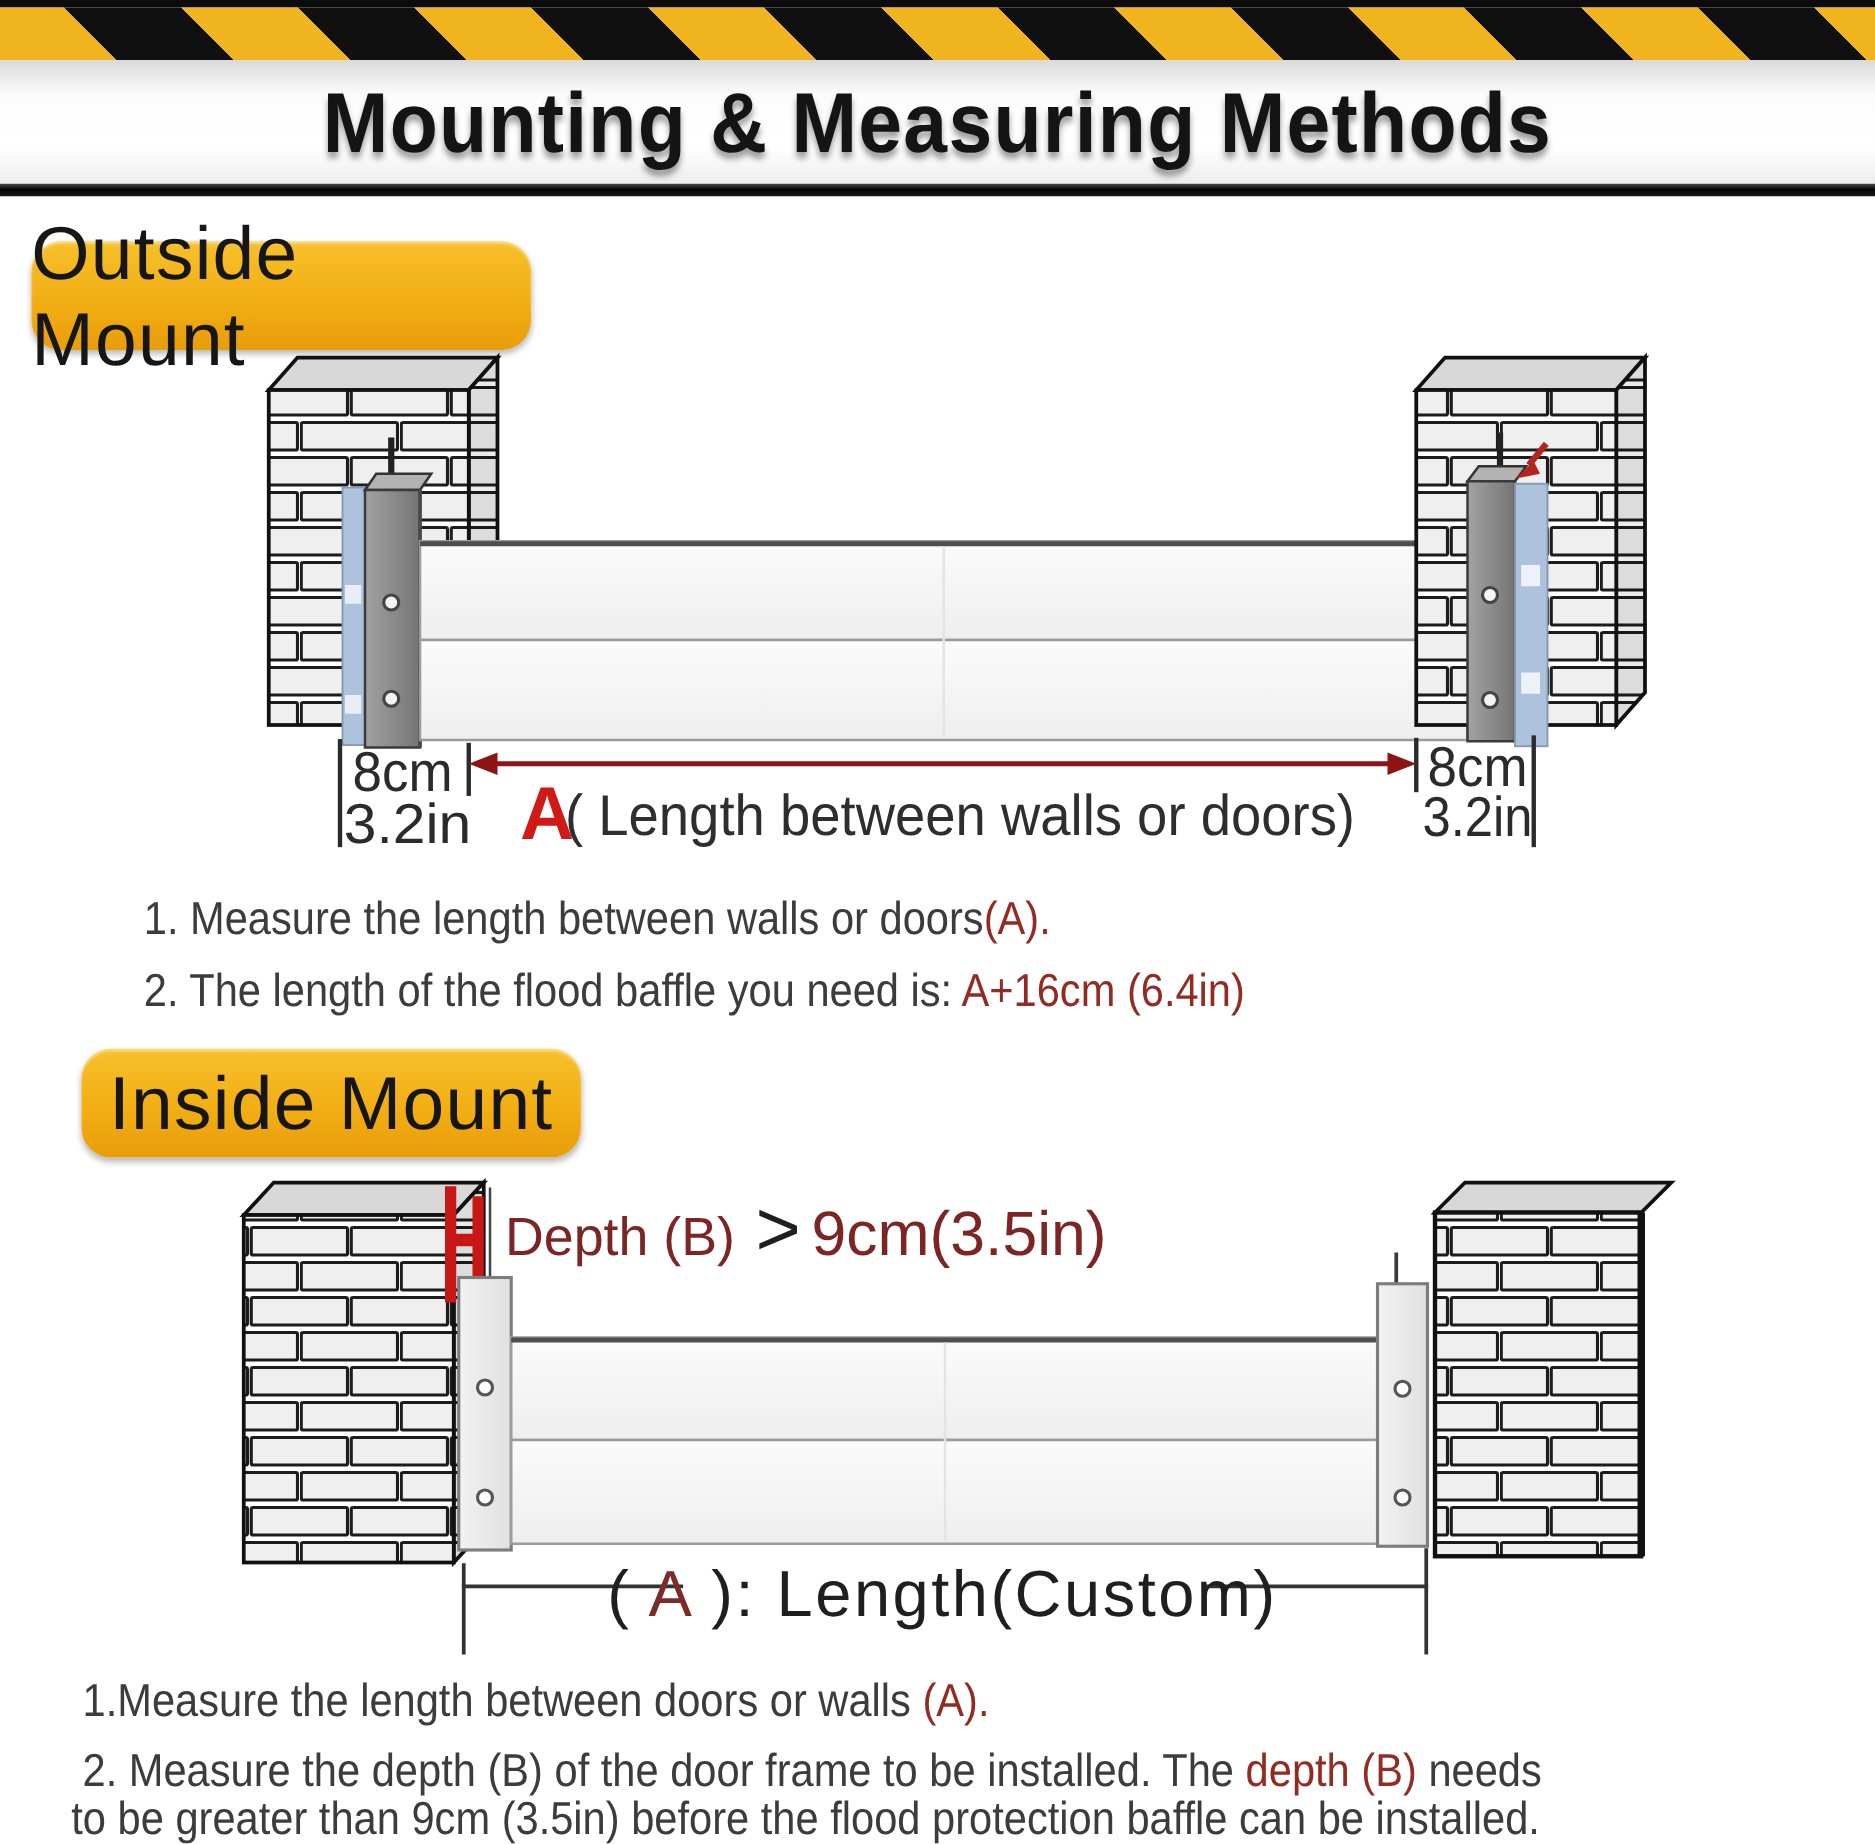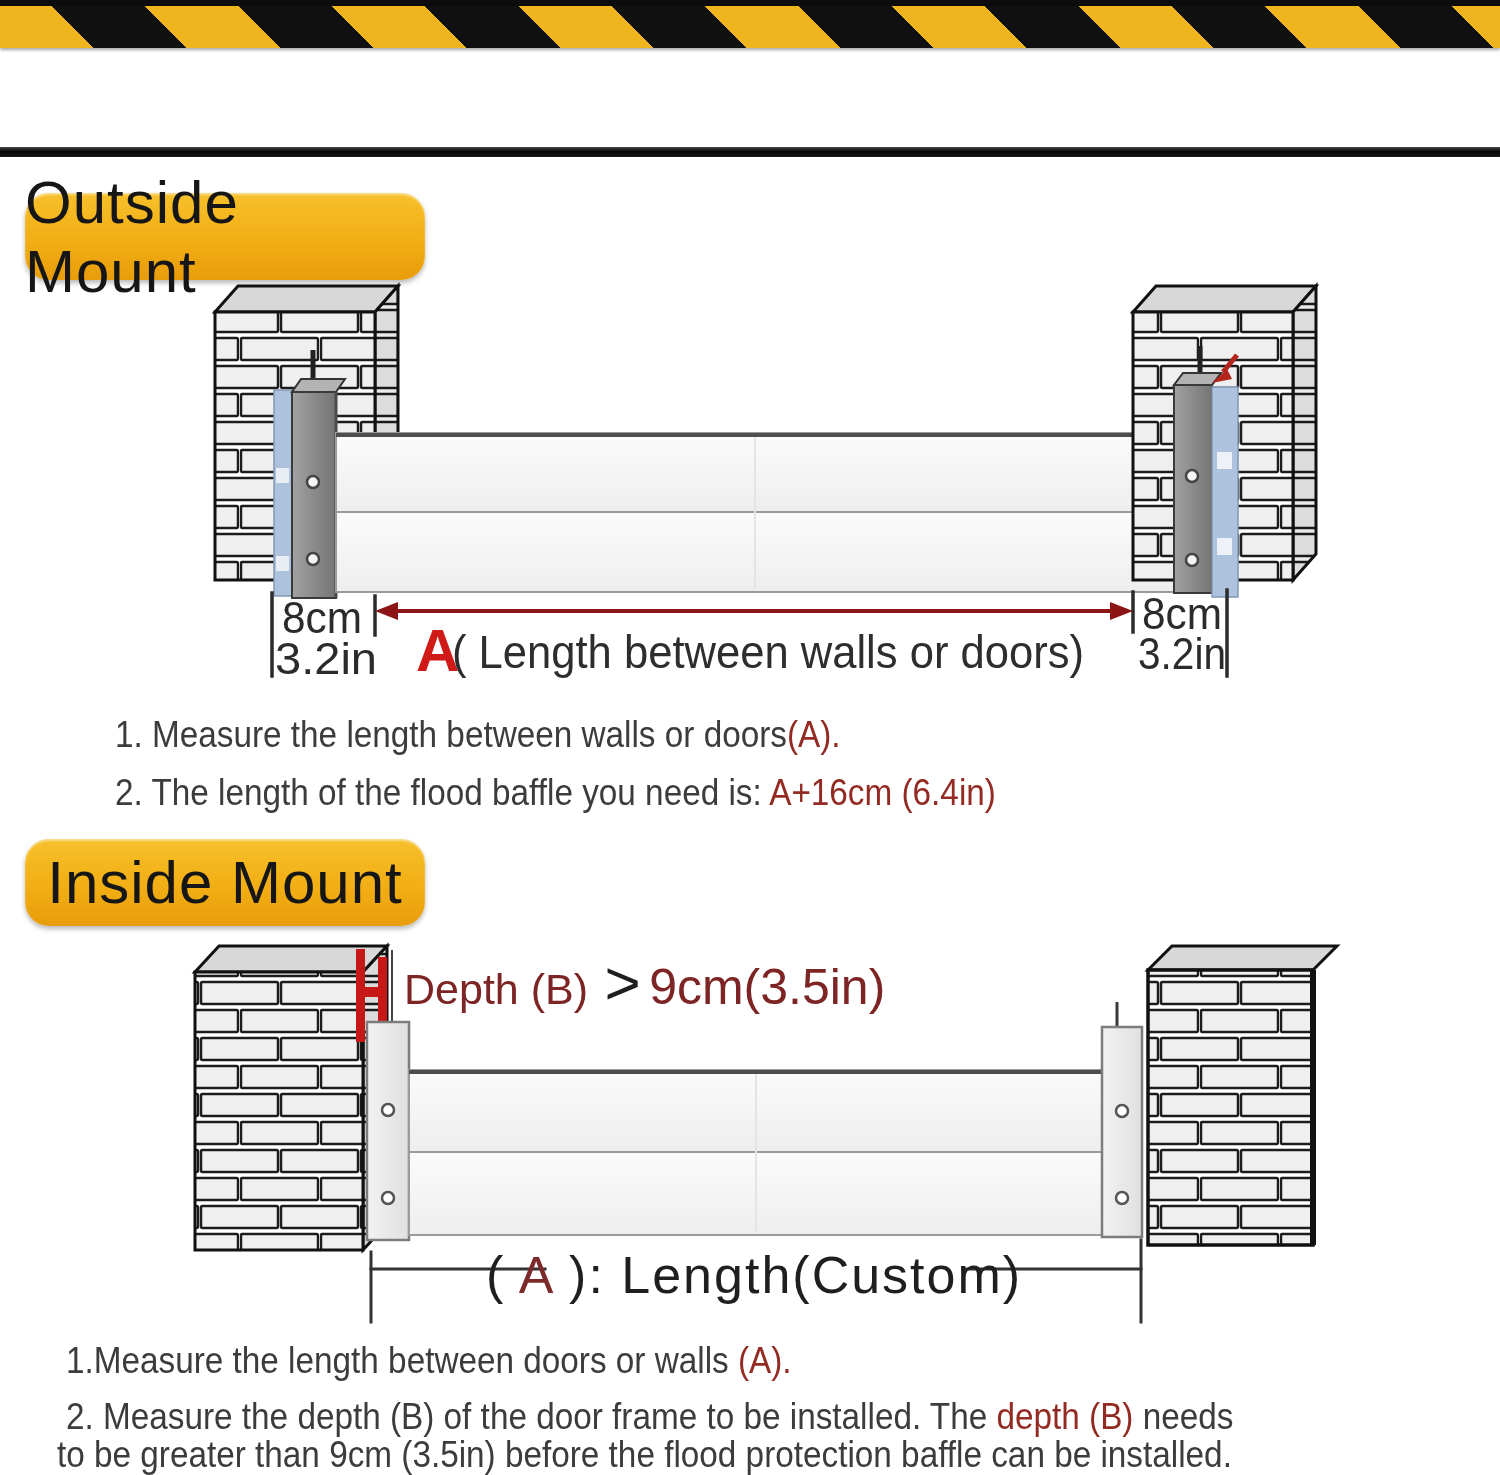--- a/index.html
+++ b/index.html
@@ -20,21 +20,21 @@
   .banner-rule{position:absolute;left:0;top:147px;width:100%;height:10px;
                background:linear-gradient(180deg,#4a4a4a,#060606 45%,#181818);}
 
   
   .badge{position:absolute;left:25px;width:400px;height:87px;border-radius:24px;
          background:linear-gradient(180deg,#f7c02b 0%,#f2ae14 55%,#e89d0a 100%);
          box-shadow:0 3px 5px rgba(0,0,0,.28), inset 0 2px 2px rgba(255,255,255,.45);
          display:flex;align-items:center;justify-content:center;
          font-size:60px;color:#161616;letter-spacing:1px;}
   .badge-outside{top:193px;}
-  .badge-inside{top:839px;}
+  .badge-inside{top:839px;margin-left:40px;}
 
   
   svg.diagram{position:absolute;left:0;display:block;}
   .svg-outside{top:280px;width:1500px;height:420px;}
   .svg-inside{top:935px;width:1500px;height:395px;}
 
   
   .step{position:absolute;margin:0;font-size:37px;color:#3c3c3c;white-space:nowrap;
         transform:scaleX(0.90);transform-origin:0 0;letter-spacing:0;}
   .acc{color:#932b23;}
@@ -44,20 +44,23 @@
   .step-i2{left:66px;top:1396px;}
   .step-i3{left:57px;top:1434px;}
 </style>
 </head>
 <body>
 
 <div class="page">
 
   <div class="topbar"></div>
   <div class="hazard"></div>
+  <div class="banner">
+    <h1>Mounting &amp; Measuring Methods</h1>
+  </div>
   <div class="banner-rule"></div>
 
   <div class="badge badge-outside">
     <span>Outside Mount</span>
   </div>
 
   <svg class="diagram svg-outside" viewBox="0 280 1500 420">
     <defs>
       <pattern id="brick" width="80" height="56" patternUnits="userSpaceOnUse">
         <rect width="80" height="56" fill="#ffffff"></rect>

